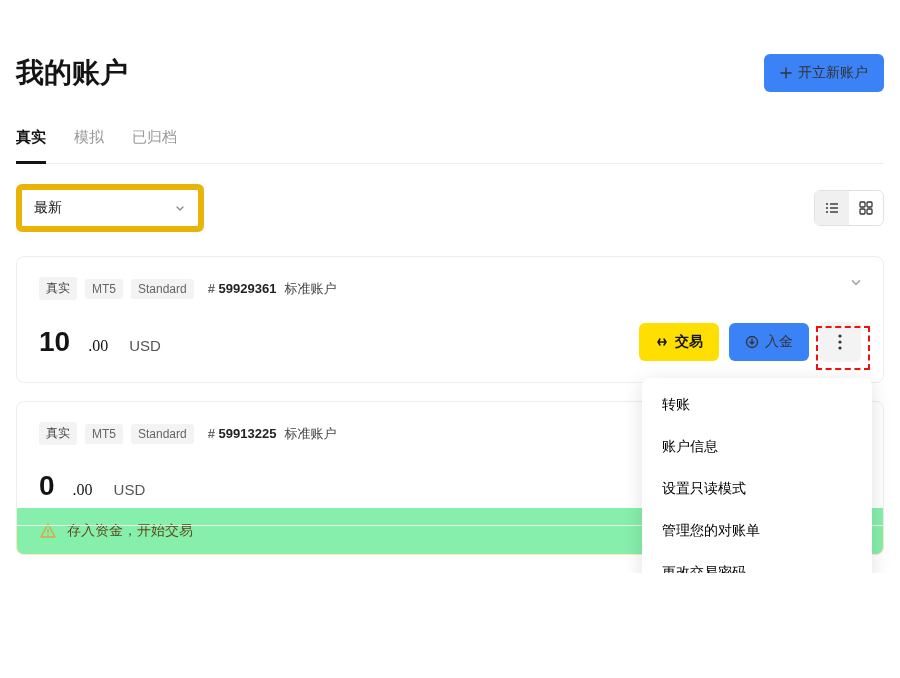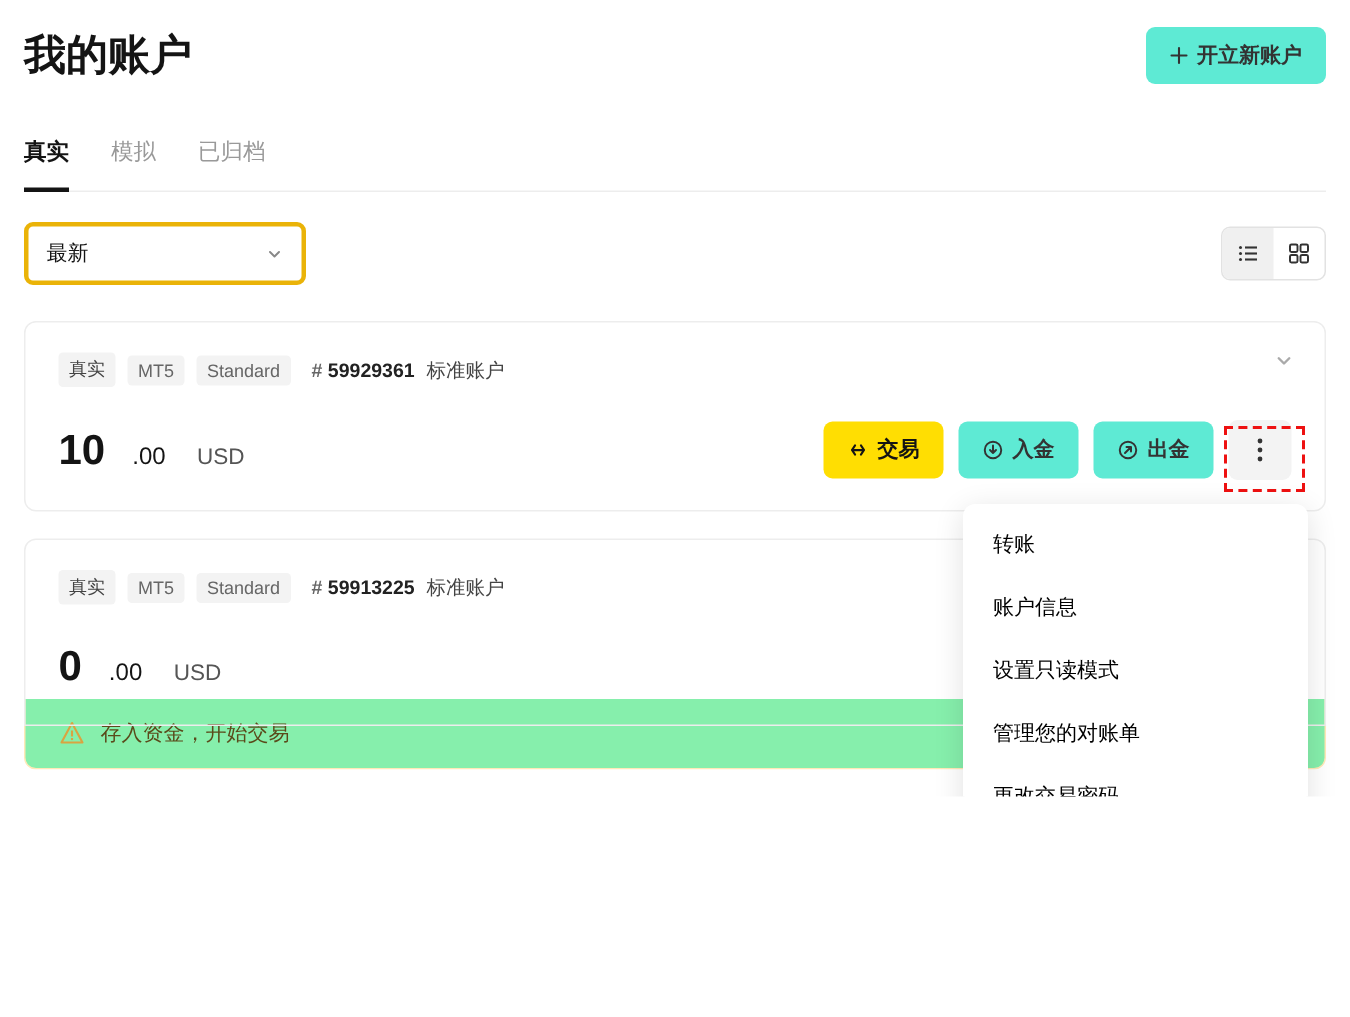--- a/index.html
+++ b/index.html
@@ -1,39 +1,39 @@
 <!DOCTYPE html>
 <html><head>
 <meta charset="utf-8">
 <style>
   * { box-sizing: border-box; margin: 0; padding: 0; font-family: -apple-system, BlinkMacSystemFont, "Segoe UI", "PingFang SC", "Microsoft YaHei", sans-serif; }
   body { background: #ffffff; padding: 18px 16px; color: #141414; width: 900px; }
-  .header-row { display: flex; justify-content: space-between; align-items: center; margin-bottom: 28px; }
+  .header-row { display: flex; justify-content: space-between; align-items: center; margin-bottom: 28px; margin-top: 36px; }
   .page-title { font-size: 28px; font-weight: 700; }
   .btn { display: inline-flex; align-items: center; gap: 6px; padding: 10px 16px; border: none; background: #f3f3f3; border-radius: 6px; font-size: 14px; cursor: pointer; color: #141414; }
-  .btn-light { background: #5eead4; color:#333; font-weight:700; }
+  .btn-light { background: #3b82f6; color:#333; font-weight:400; }
   .btn-primary { background: #ffde02; color: #141414; font-weight: 600; }
   .tabs { display: flex; gap: 28px; border-bottom: 1px solid #ededed; margin-bottom: 20px; }
   .tab { padding: 8px 0 14px 0; font-size: 15px; color: #999; cursor: pointer; border-bottom: 3px solid transparent; margin-bottom: -1px; font-weight:500;}
   .tab.active { color: #141414; border-bottom-color: #141414; font-weight: 600; }
   .toolbar-row { display: flex; justify-content: space-between; align-items: center; margin-bottom: 24px; }
-  .sort-select { display: flex; align-items: center; justify-content: space-between; width: 188px; padding: 9px 12px; border: 3px solid #eab308; border-radius: 6px; font-size: 14px; cursor: pointer; }
+  .sort-select { display: flex; align-items: center; justify-content: space-between; width: 188px; padding: 9px 12px; border: 6px solid #eab308; border-radius: 6px; font-size: 14px; cursor: pointer; }
   .view-toggle { display: inline-flex; border: 1px solid #e2e2e2; border-radius: 6px; overflow: hidden; }
   .view-btn { width: 34px; height: 34px; display: flex; align-items: center; justify-content: center; cursor: pointer; }
   .view-btn.active { background: #f0f0f0; }
   .card { border: 1px solid #ededed; border-radius: 8px; padding: 20px 22px; margin-bottom: 18px; position: relative; }
   .card-meta { display: flex; align-items: center; gap: 8px; margin-bottom: 22px; font-size: 13px; }
   .pill { background: #f3f3f3; color:#666; padding: 3px 7px; border-radius: 3px; font-size: 12px; }
   .pill.real { color:#444; }
   .acct-id { color: #666; margin-left: 6px; font-size:13px;font-weight:bold;}
   .acct-name { color: #444; font-size:13px; }
   .balance-row { display: flex; justify-content: space-between; align-items: center; }
   .balance { font-size: 16px; color: #333; display: flex; align-items: baseline; gap: 18px; }
   .balance-int { font-size: 28px; font-weight: 600; color: #141414; }
-  .balance-dec { font-size: 16px; font-weight: 500; color:#141414;}
+  .balance-dec { font-size: 16px; font-weight: 500; color:#141414;font-family:Liberation Serif, serif;}
   .balance-cur { font-size: 15px; color: #555; margin-left: 3px; }
   .acct-actions { display: flex; gap: 10px; align-items: center; }
   .icon-btn { width: 42px; height: 40px; display:flex; align-items:center; justify-content:center; border:none; background:#f3f3f3; border-radius:6px; cursor:pointer;}
   .card-chev { position:absolute; right:20px; top:18px; color:#aaa; cursor:pointer; }
   .notice-bar { display:flex; align-items:center; gap:10px; background:#86efac; border:1px solid #ffe9b8; border-top:none; border-radius:0 0 8px 8px; padding:14px 22px; margin-top:-18px; font-size:14px; color:#5a4a1a; }
   .dropdown { position:absolute; right:12px; top:68px; width:230px; background:#fff; border-radius:8px; box-shadow:0 4px 20px rgba(0,0,0,0.12); padding:6px 0; z-index:10;}
   .dropdown-item { padding:12px 20px; font-size:14px; cursor:pointer; color:#000000;}
   .highlight-kebab { position:absolute; border:2.5px dashed #e11; pointer-events:none; }
   svg { display:block; }
   .rel-wrap { position: relative; }
@@ -125,29 +125,20 @@
       </button>
       <button class="btn btn-light">
         <span>
               <svg width="14" height="14" viewBox="0 0 14 14">
                 <circle cx="7" cy="7" r="5.5" stroke="#333" stroke-width="1.3" fill="none"></circle>
                 <path d="M7 4v5M5 7l2 2 2-2" stroke="#333" stroke-width="1.3" fill="none" stroke-linecap="round" stroke-linejoin="round"></path>
               </svg>
             </span>
         <span>入金</span>
       </button>
-      <button class="btn btn-light">
-        <span>
-              <svg width="14" height="14" viewBox="0 0 14 14">
-                <circle cx="7" cy="7" r="5.5" stroke="#333" stroke-width="1.3" fill="none"></circle>
-                <path d="M5 9l4-4M6 5h3v3" stroke="#333" stroke-width="1.3" fill="none" stroke-linecap="round" stroke-linejoin="round"></path>
-              </svg>
-            </span>
-        <span>出金</span>
-      </button>
       <button class="icon-btn">
         <span>
               <svg width="4" height="16" viewBox="0 0 4 16">
                 <circle cx="2" cy="2" r="1.6" fill="#333"></circle>
                 <circle cx="2" cy="8" r="1.6" fill="#333"></circle>
                 <circle cx="2" cy="14" r="1.6" fill="#333"></circle>
               </svg>
             </span>
       </button>
     </div>

